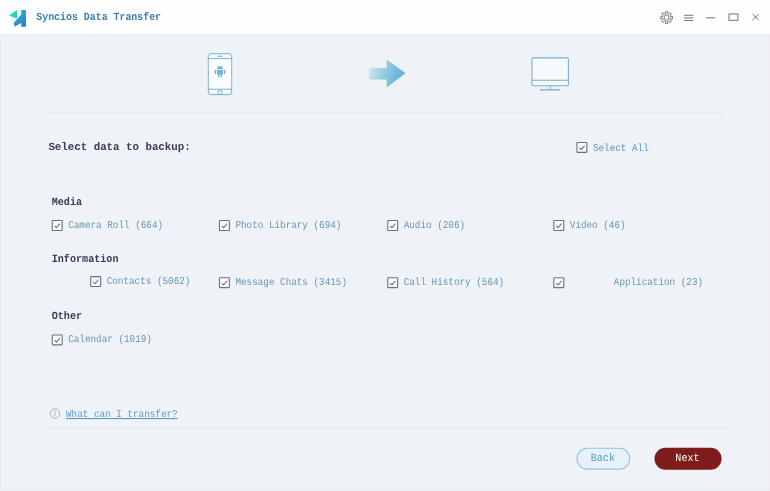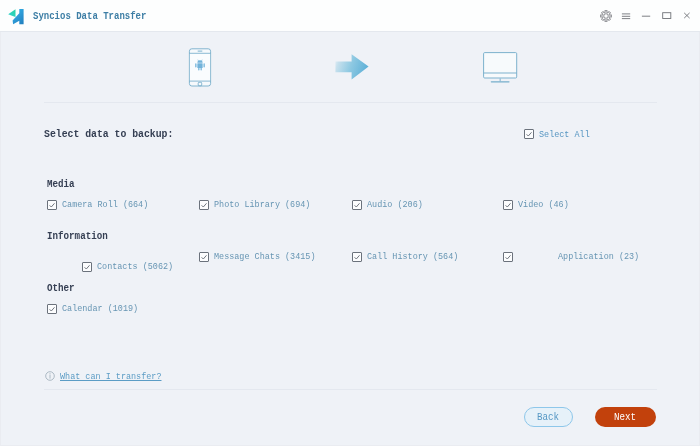--- a/index.html
+++ b/index.html
@@ -52,21 +52,21 @@
 
   .whatcan { position:absolute; left:45px; top:371px; display:flex; }
   .whatcan .lbl { margin-left:5px; font-size:9.5px; color:#5b9cc5; text-decoration:underline;
                   text-decoration-skip-ink:none; text-underline-offset:1px; text-decoration-thickness:0.7px;
                   white-space:nowrap; transform:scaleX(0.89); transform-origin:left center; }
 
   .btn { position:absolute; height:20px; border-radius:10px; display:flex; align-items:center; justify-content:center;
          font-size:10px; }
   .btn > span { display:inline-block; transform:scaleX(0.92); }
   .btn-back { left:524px; top:407px; width:49px; border:1px solid #8ec7ea; color:#5597c4; background:#e6f1f9; }
-  .btn-next { left:595px; top:407px; width:61px; background:#c2410c; color:#ffffff; }
+  .btn-next { left:595px; top:407px; width:61px; background:#7f1d1d; color:#ffffff; }
 </style>
 </head>
 <body>
 
 <div class="window">
 
   <div class="titlebar">
     <span class="logo">
       <svg width="16" height="18" viewBox="0 0 16 18">
         <defs>
@@ -202,21 +202,21 @@
       </div>
       <div class="cb-item" style="left: 503px; top: 199px;">
         <span class="checkbox">
           <svg width="10" height="10" viewBox="0 0 10 10" style="position:absolute;left:-1px;top:-1px" stroke="#70767f" stroke-width="1.0" fill="none">
             <path d="M2.6 5.3 L4.3 7.0 L7.5 3.3"></path>
           </svg>
         </span>
         <span class="lbl">Video (46)</span>
       </div>
       <div class="group-title" style="top: 231px;">Information</div>
-      <div class="cb-item" style="left: 47px; top: 261px; padding-left: 35px;">
+      <div class="cb-item" style="left: 47px; top: 250px; padding-left: 35px;">
         <span class="checkbox">
           <svg width="10" height="10" viewBox="0 0 10 10" style="position:absolute;left:-1px;top:-1px" stroke="#70767f" stroke-width="1.0" fill="none">
             <path d="M2.6 5.3 L4.3 7.0 L7.5 3.3"></path>
           </svg>
         </span>
         <span class="lbl">Contacts (5062)</span>
       </div>
       <div class="cb-item" style="left: 199px; top: 251px;">
         <span class="checkbox">
           <svg width="10" height="10" viewBox="0 0 10 10" style="position:absolute;left:-1px;top:-1px" stroke="#70767f" stroke-width="1.0" fill="none">

